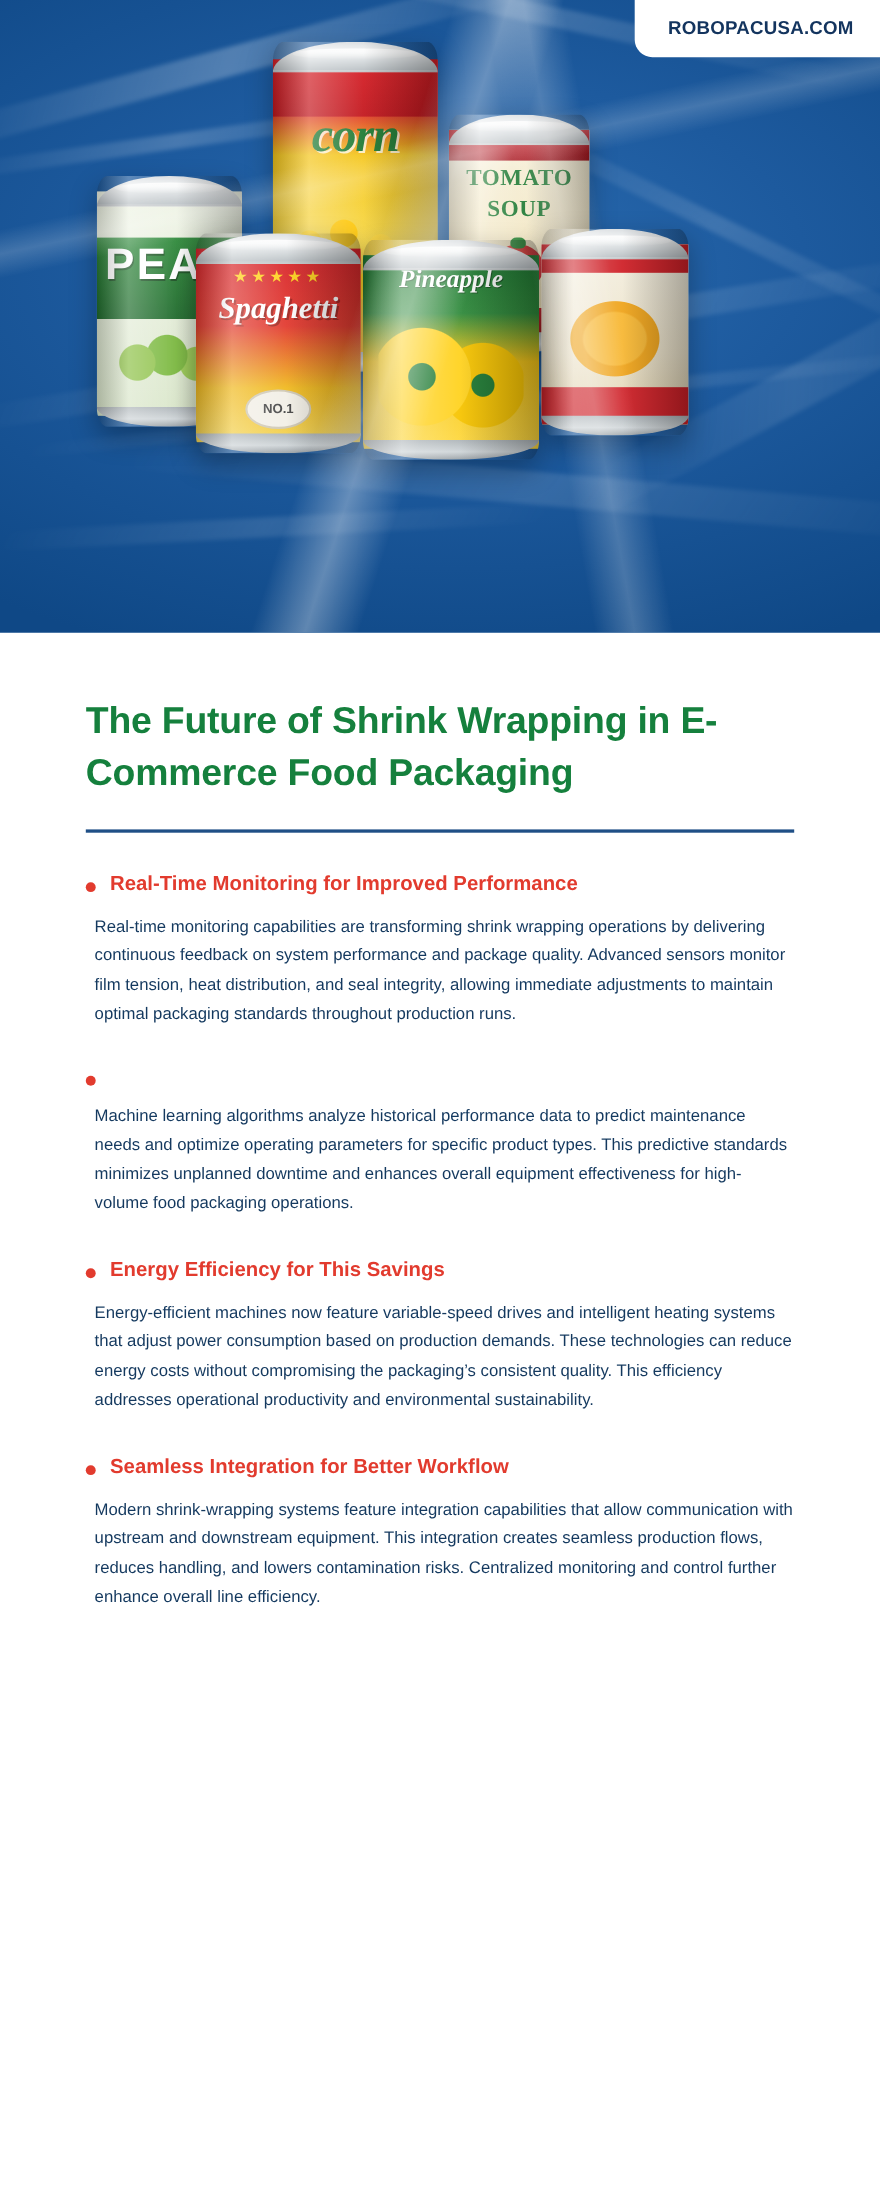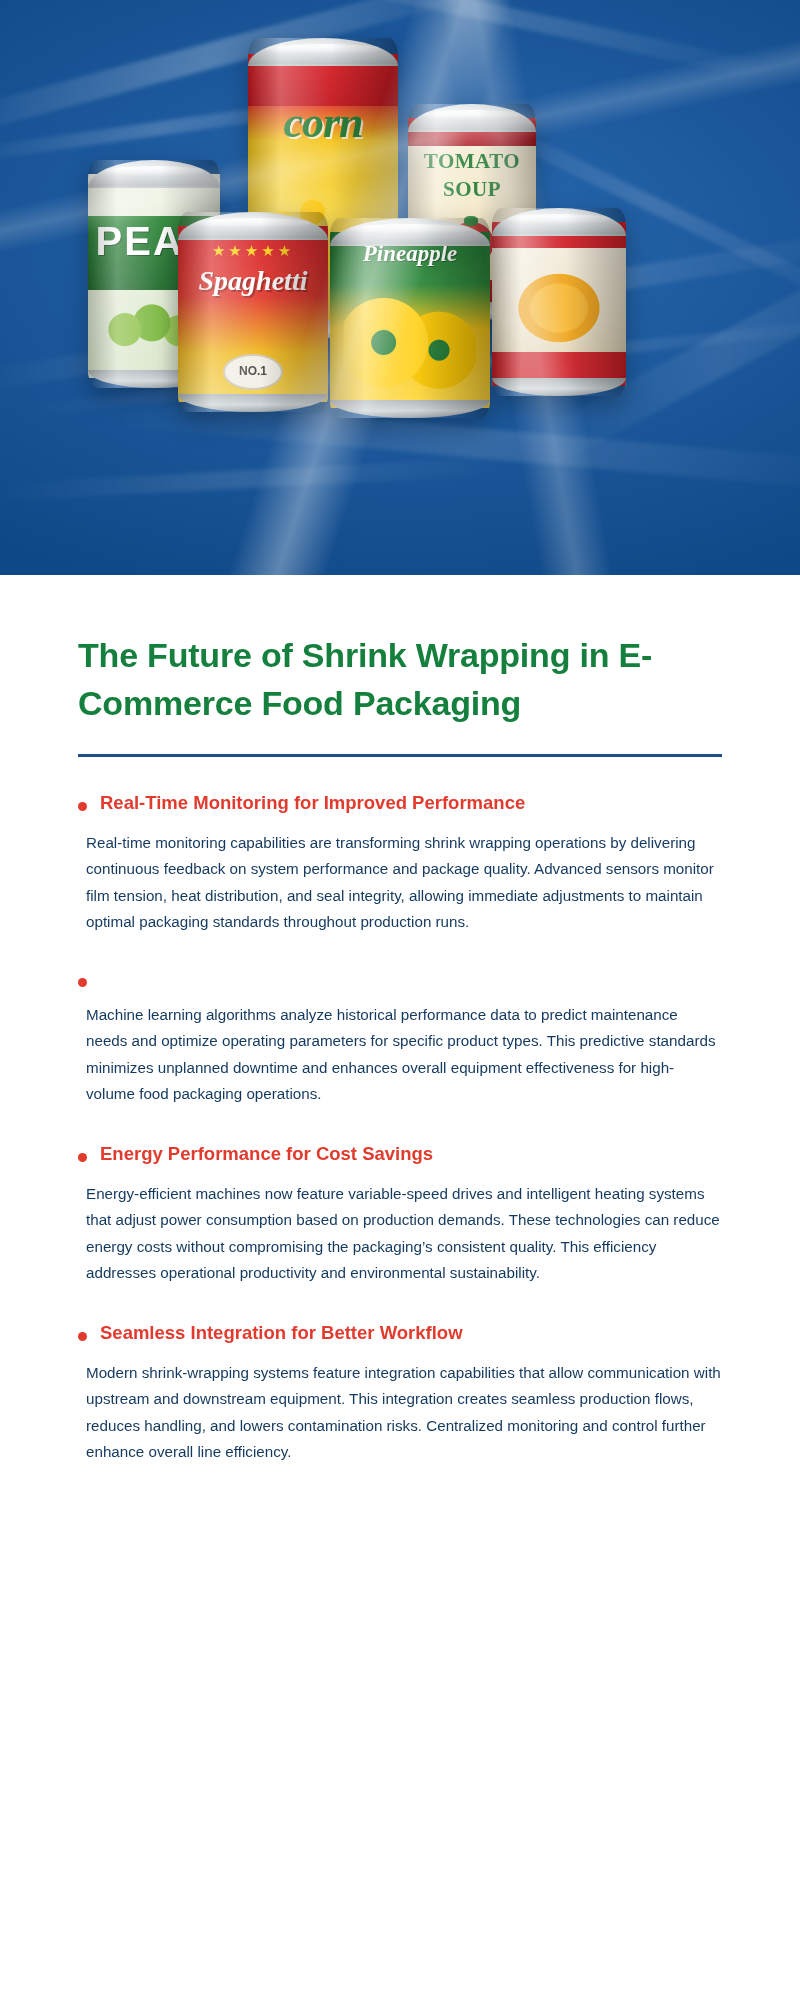--- a/index.html
+++ b/index.html
@@ -306,20 +306,23 @@
         <div class="oval">NO.1</div>
         <div class="lid"></div>
         <div class="base"></div>
         <div class="gloss"></div>
       </div>
 
     </div>
 
     <div class="film-overlay"></div>
 
+    <div class="logo-badge">
+      <div class="logo-text">ROBOPACUSA.COM</div>
+    </div>
   </div>
 
   <div class="content">
 
     <h1 class="title">The Future of Shrink Wrapping in E-Commerce Food Packaging</h1>
     <div class="divider"></div>
 
     <div class="section">
       <div class="sec-head">
         <span class="bullet"></span>
@@ -331,21 +334,21 @@
     <div class="section">
       <div class="sec-head">
         <span class="bullet"></span>
       </div>
       <p class="sec-body">Machine learning algorithms analyze historical performance data to predict maintenance needs and optimize operating parameters for specific product types. This predictive standards minimizes unplanned downtime and enhances overall equipment effectiveness for high-volume food packaging operations.</p>
     </div>
 
     <div class="section">
       <div class="sec-head">
         <span class="bullet"></span>
-        <span class="sec-title">Energy Performance for Cost Savings</span>
+        <span class="sec-title">Energy Efficiency for This Savings</span>
       </div>
       <p class="sec-body">Energy-efficient machines now feature variable-speed drives and intelligent heating systems that adjust power consumption based on production demands. These technologies can reduce energy costs without compromising the packaging’s consistent quality. This efficiency addresses operational productivity and environmental sustainability.</p>
     </div>
 
     <div class="section">
       <div class="sec-head">
         <span class="bullet"></span>
         <span class="sec-title">Seamless Integration for Better Workflow</span>
       </div>
       <p class="sec-body">Modern shrink-wrapping systems feature integration capabilities that allow communication with upstream and downstream equipment. This integration creates seamless production flows, reduces handling, and lowers contamination risks. Centralized monitoring and control further enhance overall line efficiency.</p>

